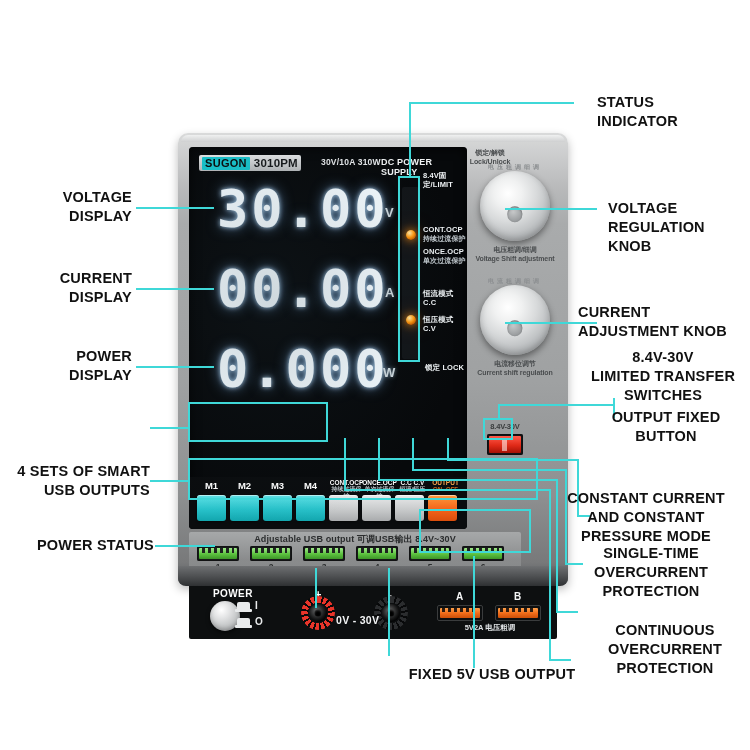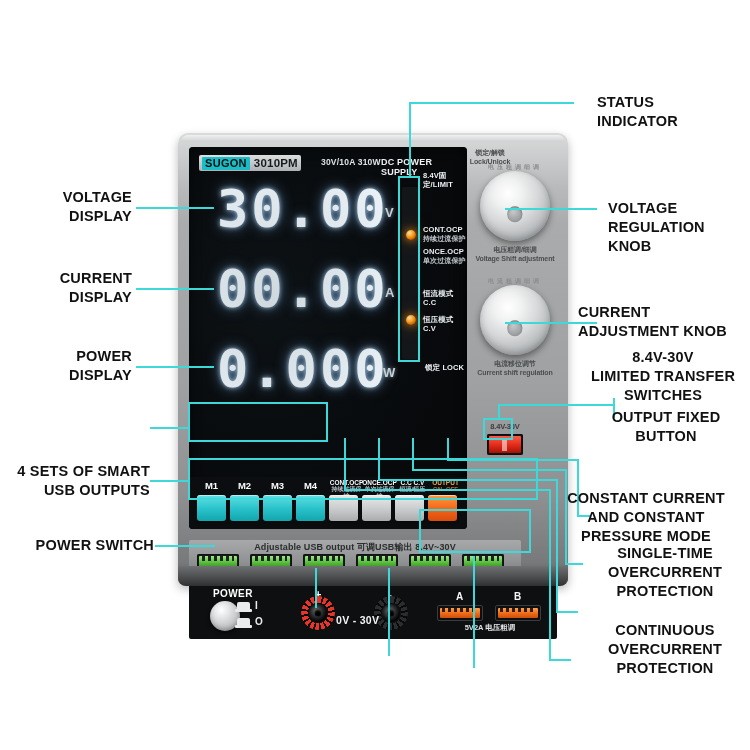--- a/index.html
+++ b/index.html
@@ -171,21 +171,20 @@
     position:absolute;width:92px;height:22px;overflow:hidden;
     color:#8c8f91;font-size:6px;font-weight:bold;text-align:center;
     letter-spacing:3px;
   }
 
   
   .usbrow{
     position:absolute;left:11px;top:399px;width:332px;height:46px;
     background:linear-gradient(180deg,#a6a8a9,#95979899 60%,#8b8d8e);
     border-radius:2px;
-    margin-top:8px;
   }
   .usbtitle{
     position:absolute;left:0;top:1px;width:332px;text-align:center;
     color:#2b2d2e;font-size:9px;font-weight:bold;letter-spacing:.1px;
   }
   .usbs{position:absolute;left:8px;top:14px;display:flex;gap:11px;}
   .usbport{width:42px;}
   .usbport .sock{
     width:42px;height:15px;background:#1b1d1e;border-radius:2px;
     padding:2px;box-sizing:border-box;
@@ -523,28 +522,29 @@
   <div class="anno l" style="left:608px;top:199px;width:142px;">VOLTAGE
 REGULATION KNOB</div>
   <div class="anno l" style="left:578px;top:303px;width:172px;">CURRENT
 ADJUSTMENT KNOB</div>
   <div class="anno c" style="left:576px;top:348px;width:174px;">8.4V-30V
 LIMITED TRANSFER
 SWITCHES</div>
 
   <div class="anno r" style="left:4px;top:462px;width:146px;">4 SETS OF SMART
 USB OUTPUTS</div>
-  <div class="anno r" style="left:4px;top:536px;width:150px;">POWER SWITCH</div>
+  <div class="anno r" style="left:4px;top:536px;width:150px;">POWER STATUS</div>
 
   <div class="anno c" style="left:585px;top:408px;width:162px;">OUTPUT FIXED
 BUTTON</div>
   <div class="anno c" style="left:550px;top:489px;width:168px;margin-left:12px;">CONSTANT CURRENT
 AND CONSTANT
 PRESSURE MODE</div>
-  <div class="anno c" style="left:583px;top:544px;width:164px;">SINGLE-TIME
+  <div class="anno c" style="left:569px;top:544px;width:164px;">SINGLE-TIME
 OVERCURRENT
 PROTECTION</div>
   <div class="anno c" style="left:583px;top:621px;width:164px;">CONTINUOUS
 OVERCURRENT
 PROTECTION</div>
 
+  <div class="anno c" style="left:380px;top:665px;width:224px;">FIXED 5V USB OUTPUT</div>
 
 </div>
 
 </body></html>

